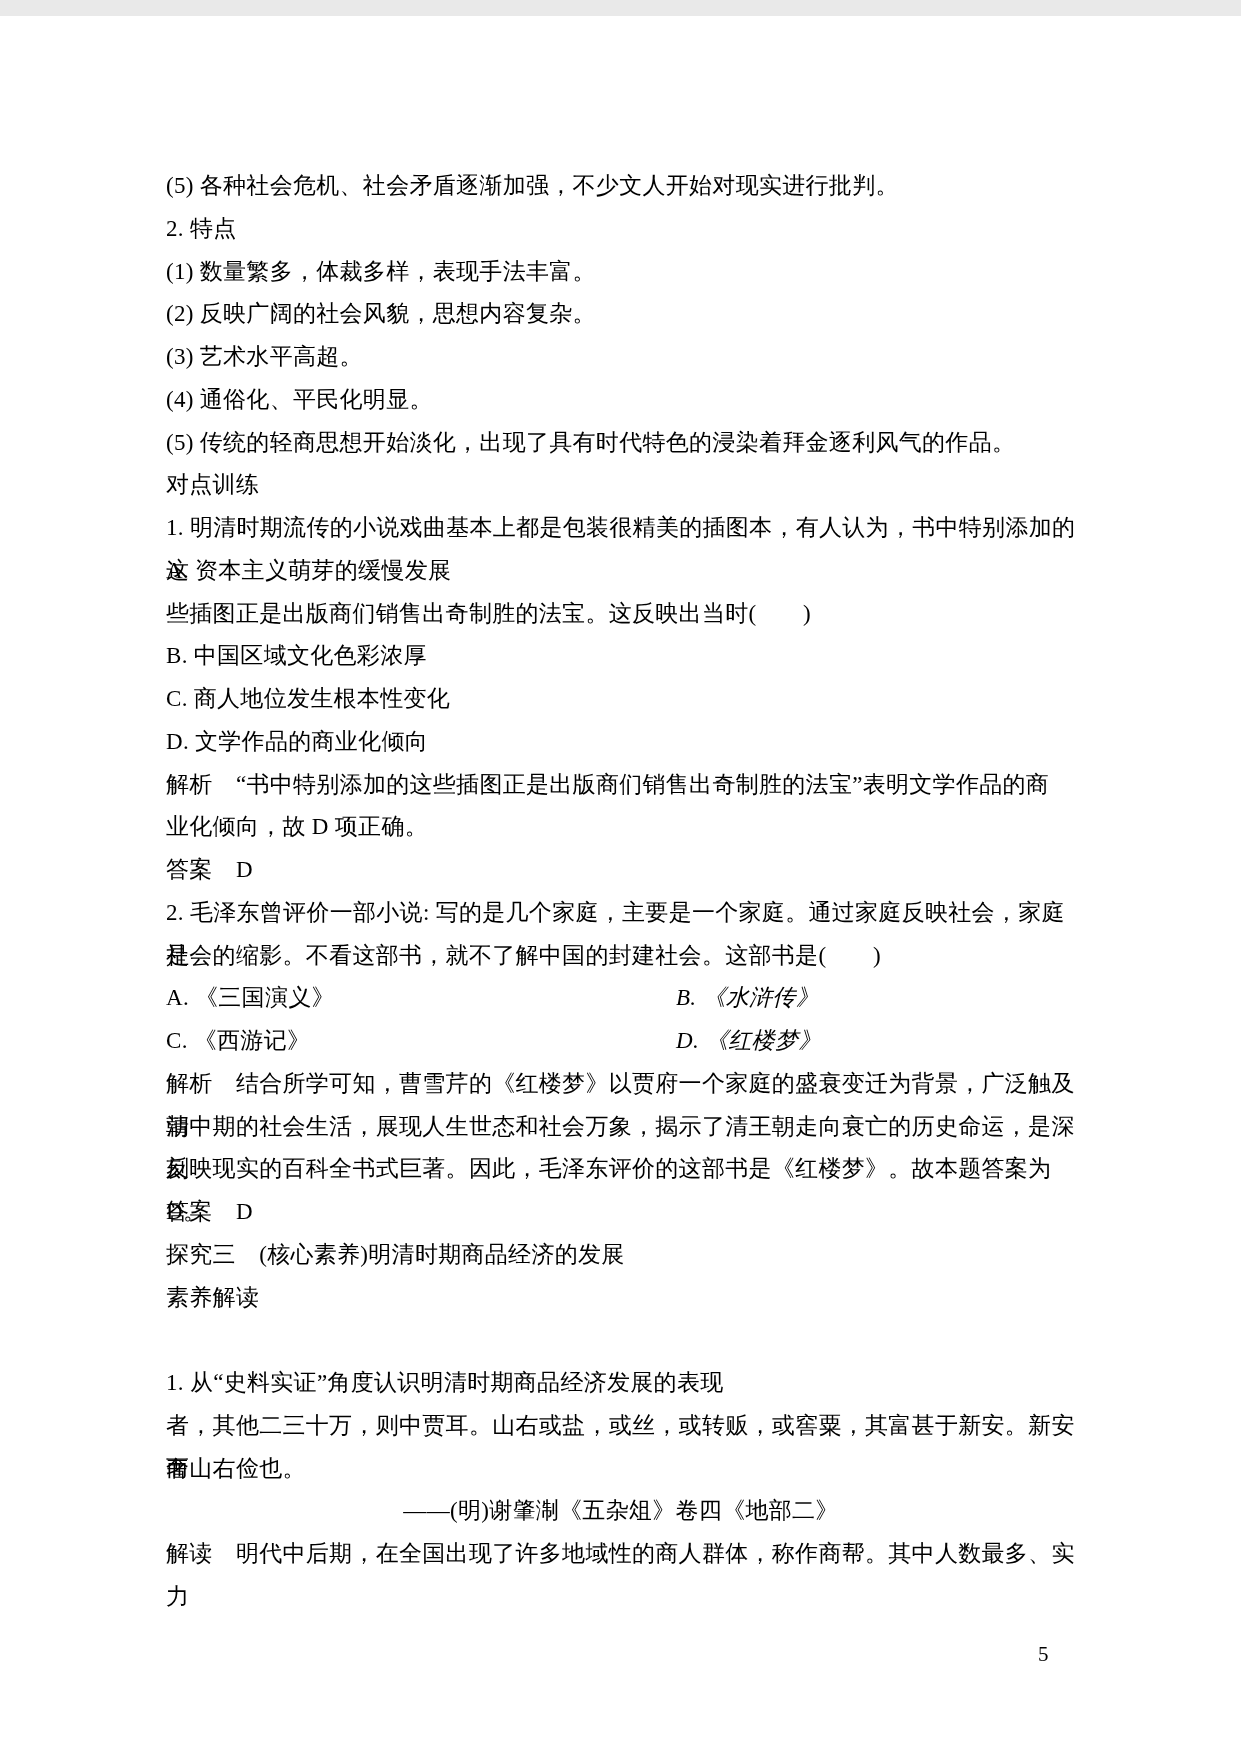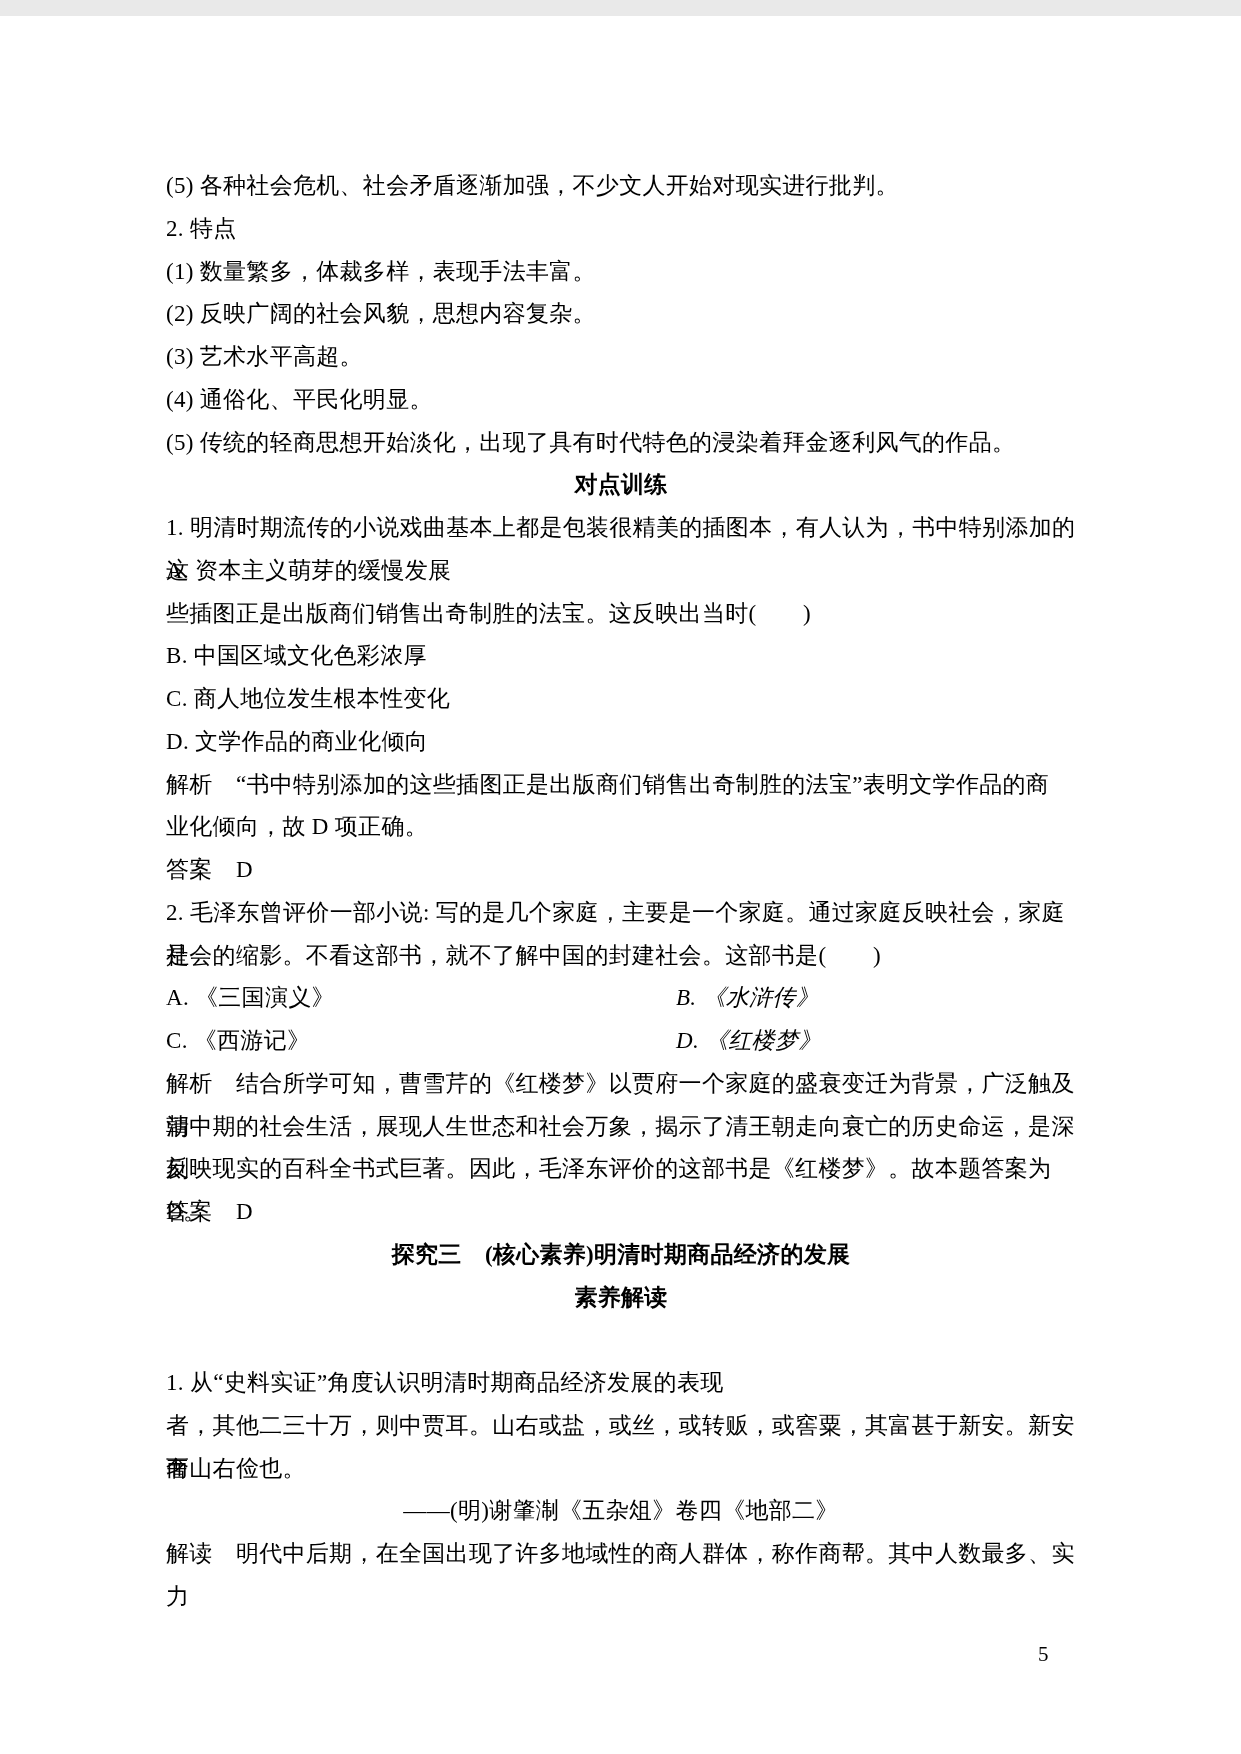--- a/index.html
+++ b/index.html
@@ -23,21 +23,21 @@
     top: 149px;
     width: 910px;
     font-size: 23px;
     line-height: 42.75px;
     letter-spacing: 0.3px;
   }
   .line {
     height: 42.75px;
     white-space: pre-wrap;
   }
-  .line.center { text-align: center; font-weight: bold; }
+  .line.center { text-align: left; }
   .line.right  { text-align: center; }
   .line.cols   { display: flex; gap: 44px; }
   .line.cols .left  { width: 466px; white-space: pre-wrap; }
   .line.cols .right { flex: 1; white-space: pre-wrap; font-style: italic; }
   .page-number {
     position: absolute;
     left: 1038px;
     top: 1626px;
     font-size: 21px;
     line-height: 24px;

